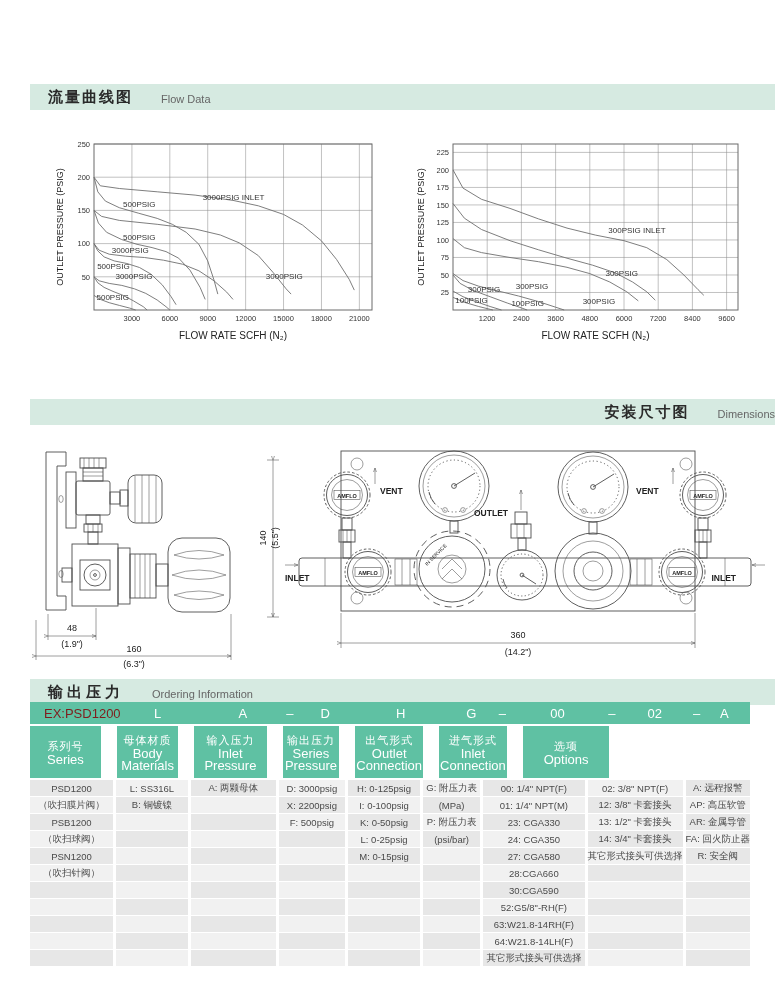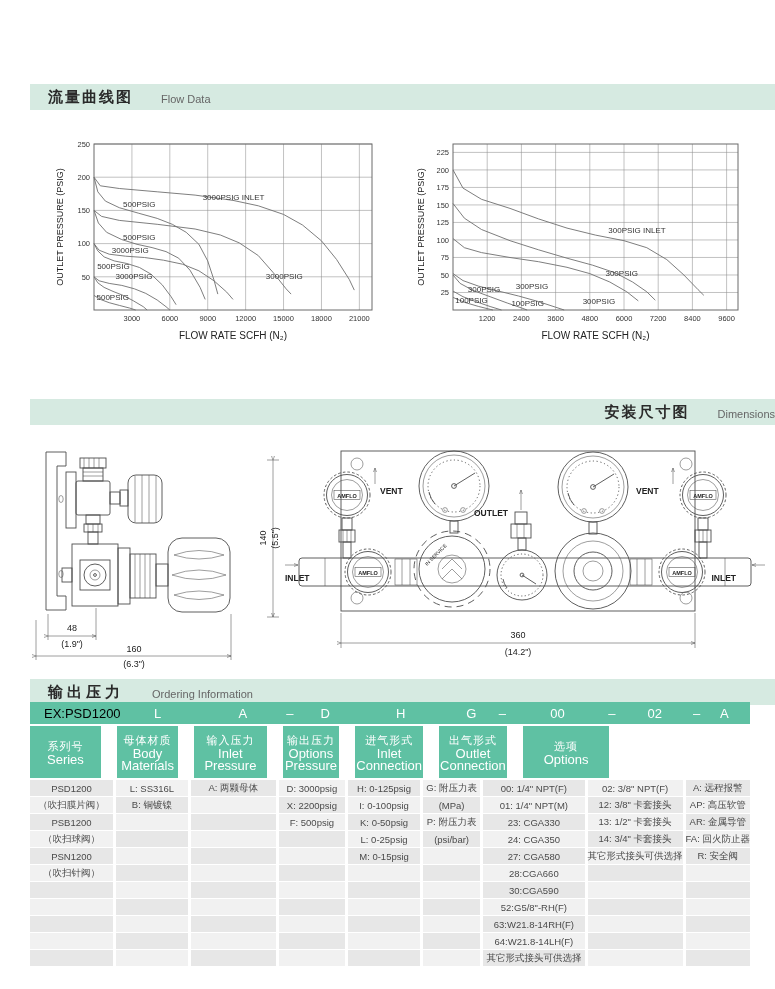--- a/index.html
+++ b/index.html
@@ -22,21 +22,21 @@
   .dwg .thin{stroke-width:0.55;}
   .dwg text{fill:#222;stroke:none;}
   .dimtxt{font-size:9px;text-anchor:middle;}
   .lbl{font-size:8.5px;font-weight:bold;}
   .brand{font-size:5.5px;font-weight:bold;text-anchor:middle;}
   .service{font-size:5px;text-anchor:middle;}
   
   .ex-row{position:absolute;left:30px;top:702px;width:720px;height:22px;background:#5fc1a3;}
   .ex-grid{position:absolute;inset:0;display:grid;grid-template-columns:90fr 78fr 92fr 72fr 78fr 62fr 110fr 85fr 53fr;gap:3px;}
   .ex-grid div{color:#fff;font-size:13px;display:flex;align-items:center;justify-content:center;}
-  .ex-prefix{position:absolute;left:14px;top:0;height:22px;display:flex;align-items:center;color:#000000;font-size:13px;}
+  .ex-prefix{position:absolute;left:14px;top:0;height:22px;display:flex;align-items:center;color:#7f1d1d;font-size:13px;}
   .ex-dash{position:absolute;top:0;height:22px;display:flex;align-items:center;color:#fff;font-size:13px;transform:translateX(-50%);}
   .hdr-row{position:absolute;left:30px;top:726px;width:720px;height:52px;background:#fff;
            display:grid;grid-template-columns:90fr 78fr 92fr 72fr 78fr 62fr 110fr 85fr 53fr;gap:16px;}
   .hdr-cell{background:#5fc1a3;color:#fff;text-align:center;display:flex;flex-direction:column;justify-content:center;padding:2px 1px;}
   .hdr-cell .zh{font-size:11px;letter-spacing:1px;}
   .hdr-cell .en{font-size:13px;line-height:12px;}
   .body-grid{position:absolute;left:30px;top:780px;width:720px;background:#fff;
              display:grid;grid-template-columns:90fr 78fr 92fr 72fr 78fr 62fr 110fr 85fr 53fr;
              grid-auto-rows:16px;column-gap:3px;row-gap:1px;}
   .bcell{font-size:9.5px;color:#4a4a4a;display:flex;align-items:center;justify-content:center;white-space:nowrap;}
@@ -425,29 +425,29 @@
       <div class="hdr-cell">
         <div class="zh">母体材质</div>
         <div class="en">Body Materials</div>
       </div>
       <div class="hdr-cell">
         <div class="zh">输入压力</div>
         <div class="en">Inlet Pressure</div>
       </div>
       <div class="hdr-cell">
         <div class="zh">输出压力</div>
-        <div class="en">Options Pressure</div>
+        <div class="en">Series Pressure</div>
+      </div>
+      <div class="hdr-cell">
+        <div class="zh">出气形式</div>
+        <div class="en">Outlet Connection</div>
       </div>
       <div class="hdr-cell">
         <div class="zh">进气形式</div>
         <div class="en">Inlet Connection</div>
-      </div>
-      <div class="hdr-cell">
-        <div class="zh">出气形式</div>
-        <div class="en">Outlet Connection</div>
       </div>
       <div class="hdr-cell">
         <div class="zh">选项</div>
         <div class="en">Options</div>
       </div>
     </div>
   <div class="body-grid" id="bodyGrid">
       <div class="bcell ck0">PSD1200</div>
       <div class="bcell ck1">L: SS316L</div>
       <div class="bcell ck0">A: 两颗母体</div>

